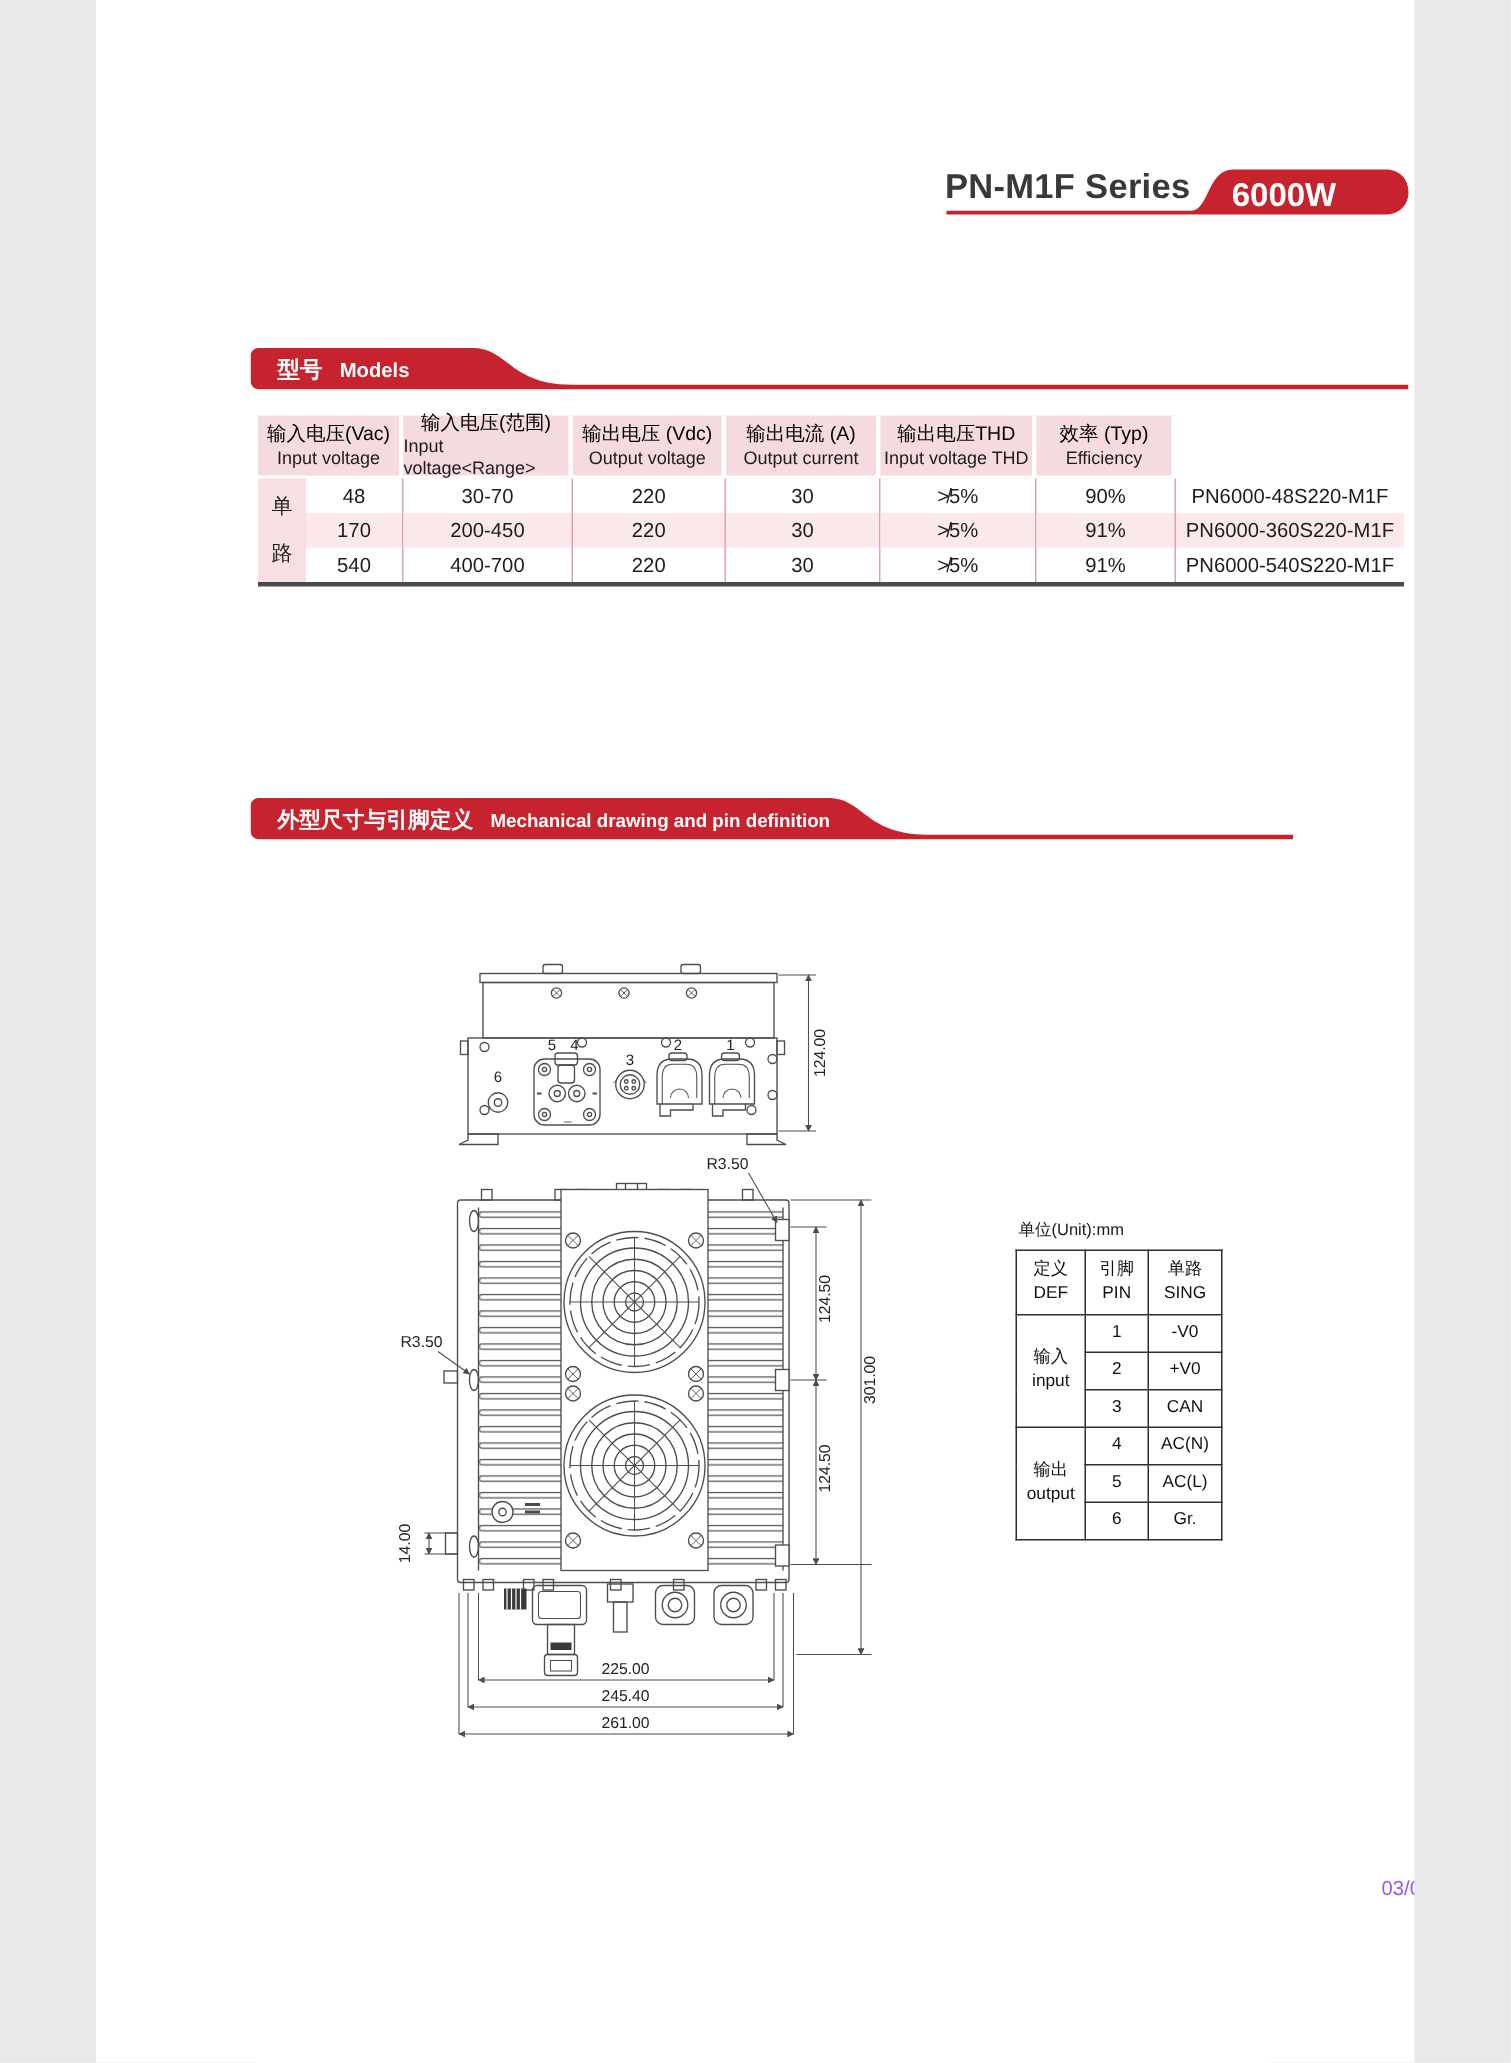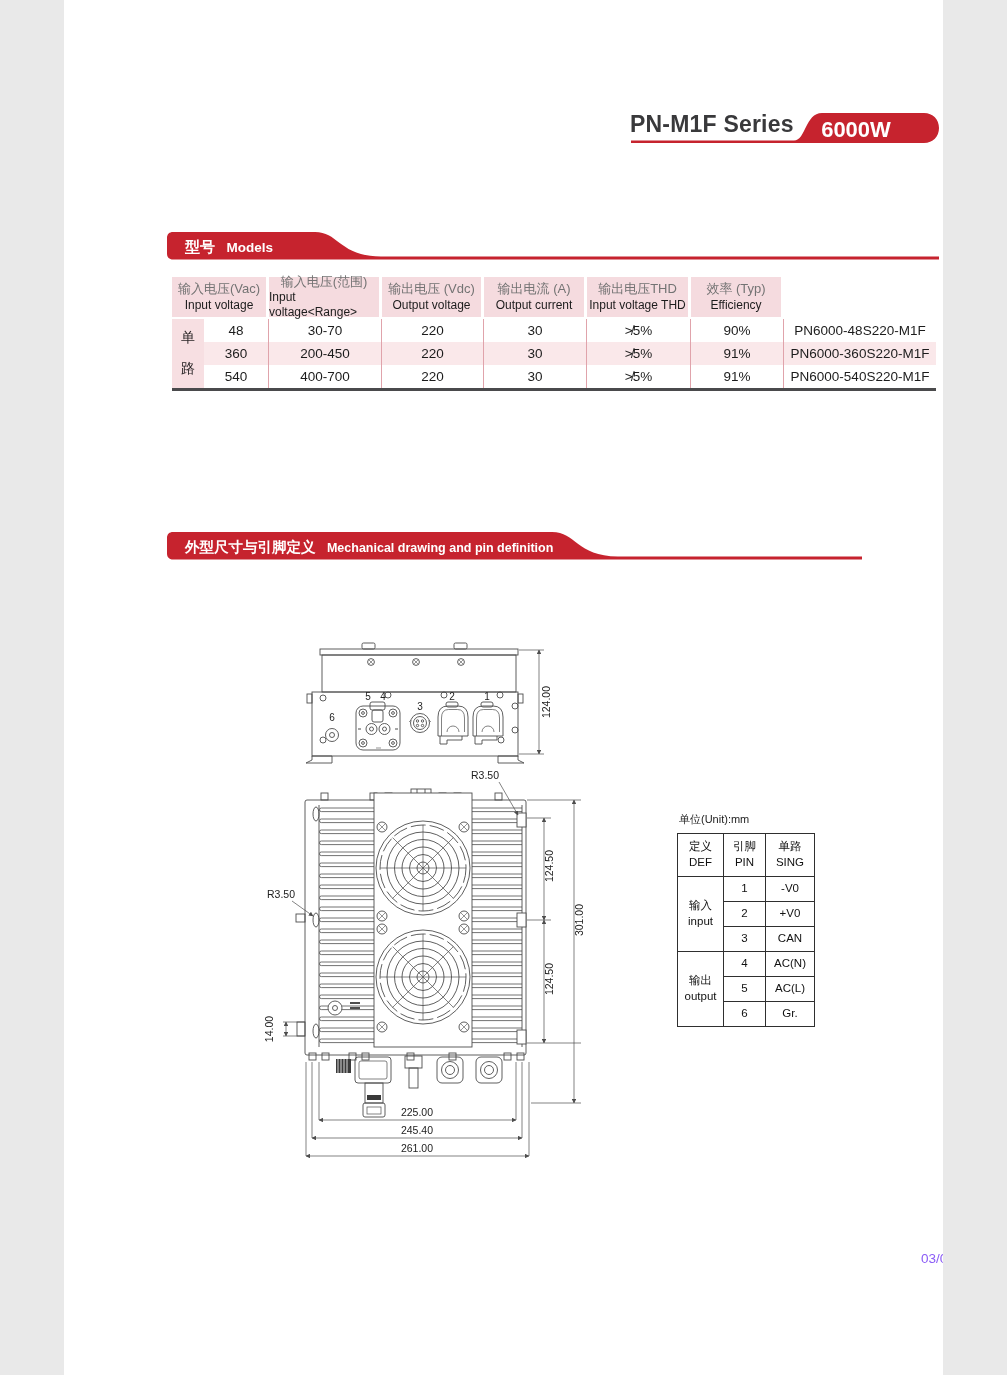--- a/index.html
+++ b/index.html
@@ -20,21 +20,21 @@
     display:grid;
     grid-template-columns:32px 65px 113px 102px 103px 104px 93px 152px;
     grid-template-rows:42px 23px 23px 23px;
     border-bottom:3px solid #4a4a4c;
   }
   .th{
     background:#f5dbdf;display:flex;flex-direction:column;justify-content:center;align-items:center;
     border-right:3px solid #fff;border-bottom:2px solid #fff;line-height:1.25;
   }
   .th:last-of-type{border-right:none;}
-  .th .zh{font-size:13px;color:#737373;}
+  .th .zh{font-size:13px;color:#000000;}
   .th .en{font-size:12px;color:#1c1c1c;}
   .th-span2{grid-column:1 / 3;}
   .cell{
     display:flex;align-items:center;justify-content:center;
     font-size:13.5px;color:#1c1c1c;border-right:1px solid #e0a3ab;
   }
   .cell.last{border-right:none;}
   .stripe{background:#fae8ea;}
   .group-cell{
     grid-column:1;grid-row:2 / 5;background:#f7dfe2;
@@ -113,21 +113,21 @@
     </div>
 
     <div class="cell" style="grid-row:2;grid-column:2">48</div>
     <div class="cell" style="grid-row:2;grid-column:3">30-70</div>
     <div class="cell" style="grid-row:2;grid-column:4">220</div>
     <div class="cell" style="grid-row:2;grid-column:5">30</div>
     <div class="cell" style="grid-row:2;grid-column:6">≯5%</div>
     <div class="cell" style="grid-row:2;grid-column:7">90%</div>
     <div class="cell last" style="grid-row:2;grid-column:8">PN6000-48S220-M1F</div>
 
-    <div class="cell stripe" style="grid-row:3;grid-column:2">360</div>
+    <div class="cell stripe" style="grid-row:3;grid-column:2">170</div>
     <div class="cell stripe" style="grid-row:3;grid-column:3">200-450</div>
     <div class="cell stripe" style="grid-row:3;grid-column:4">220</div>
     <div class="cell stripe" style="grid-row:3;grid-column:5">30</div>
     <div class="cell stripe" style="grid-row:3;grid-column:6">≯5%</div>
     <div class="cell stripe" style="grid-row:3;grid-column:7">91%</div>
     <div class="cell stripe last" style="grid-row:3;grid-column:8">PN6000-360S220-M1F</div>
 
     <div class="cell" style="grid-row:4;grid-column:2">540</div>
     <div class="cell" style="grid-row:4;grid-column:3">400-700</div>
     <div class="cell" style="grid-row:4;grid-column:4">220</div>

